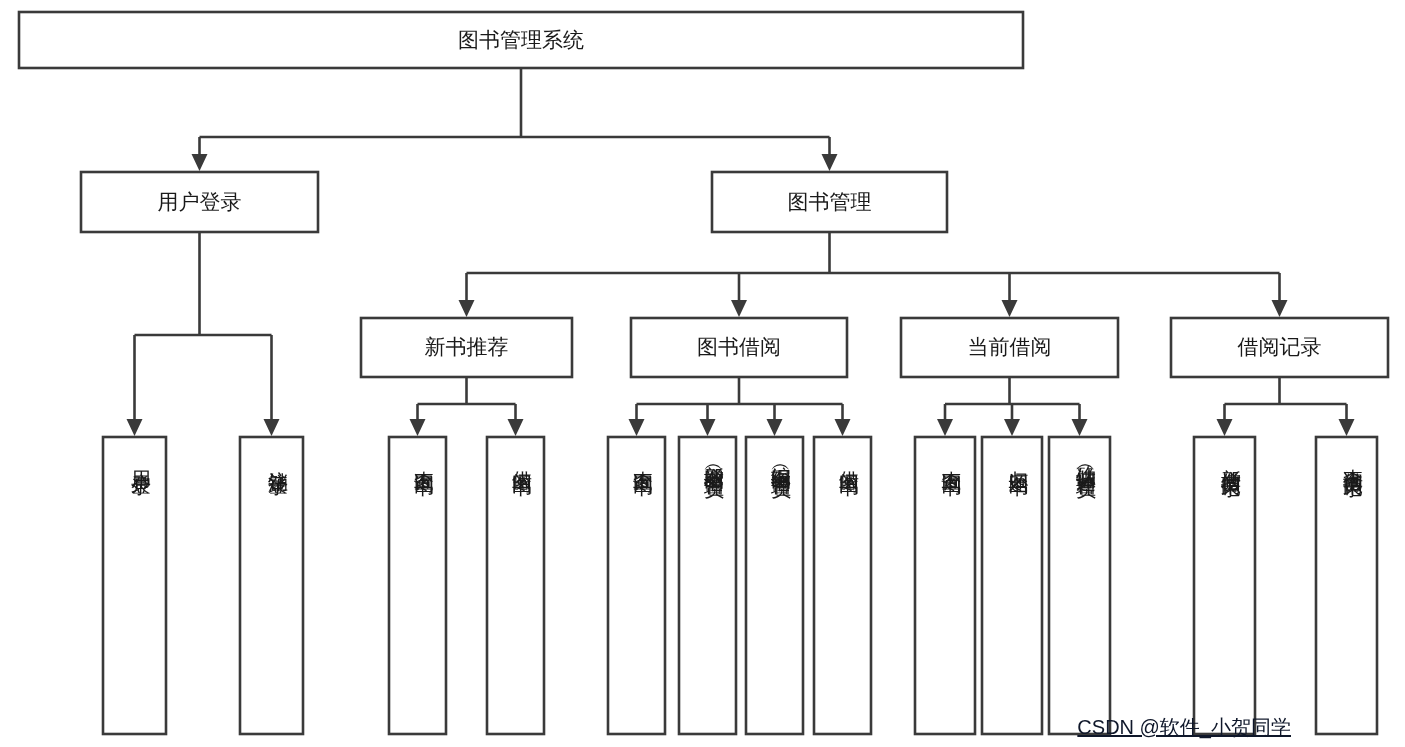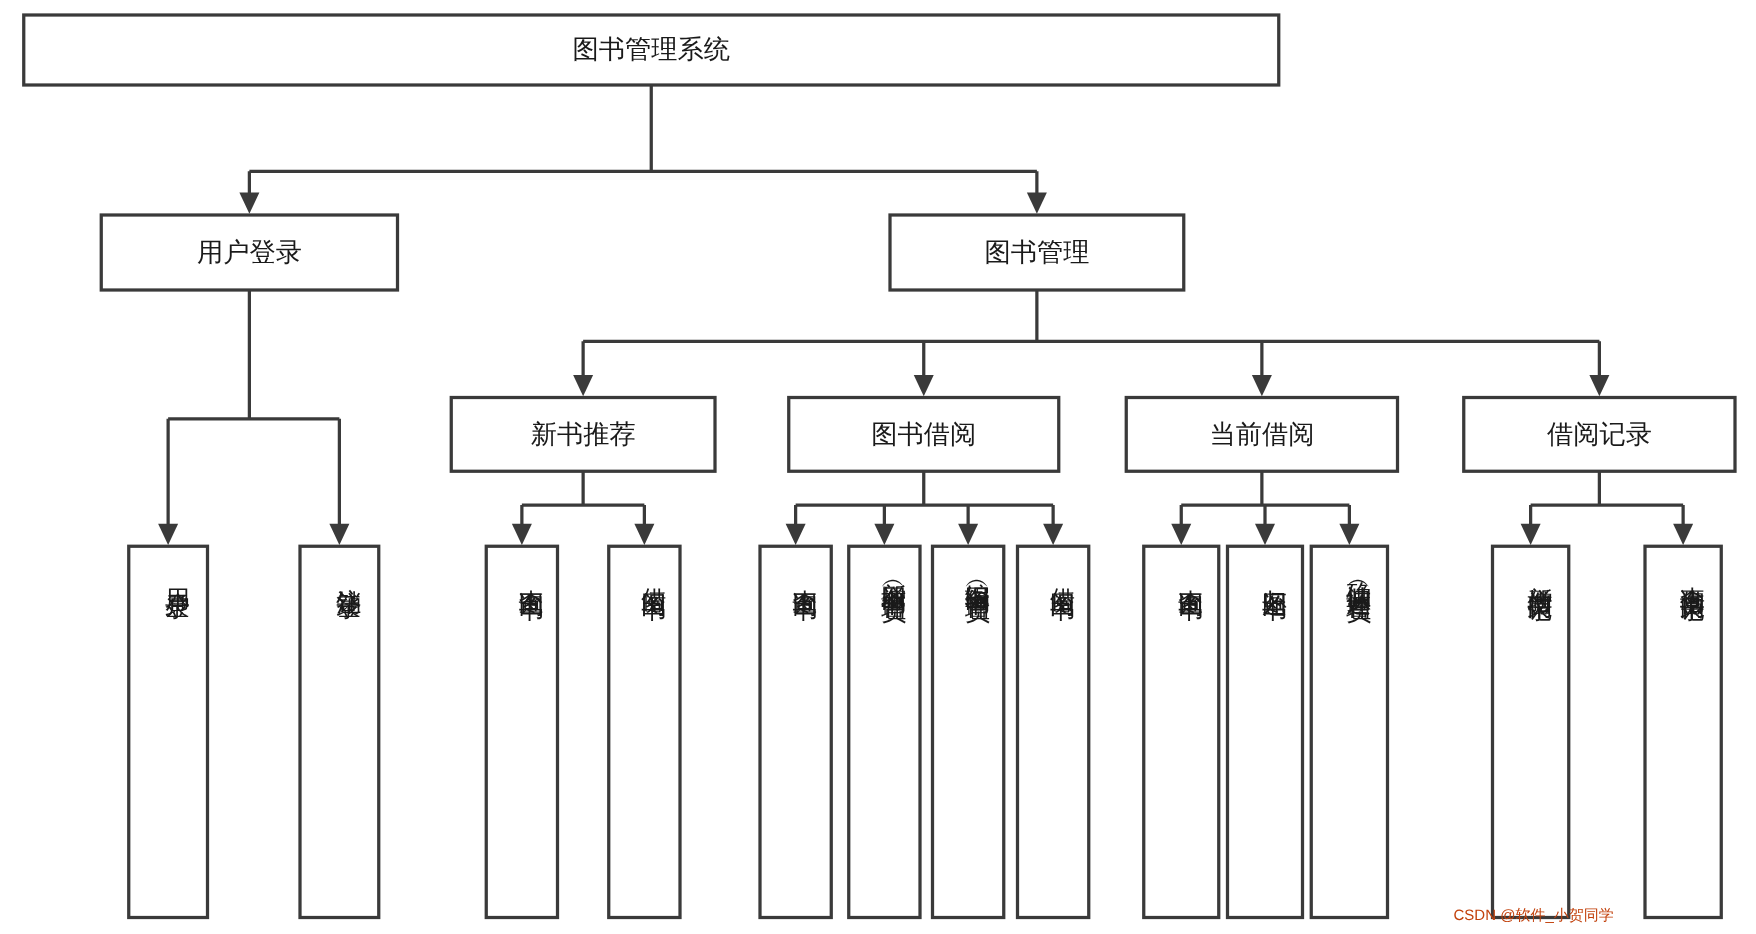--- a/index.html
+++ b/index.html
@@ -54,24 +54,25 @@
     fill: #1a1a1a;
     text-anchor: middle;
     writing-mode: vertical-rl;
     letter-spacing: 2px;
   }
   .watermark {
     position: absolute;
     right: 12px;
     bottom: 6px;
     font-family: "Liberation Sans", "DejaVu Sans", sans-serif;
-    font-size: 12px;
-    color: #c2410c;
+    font-size: 20px;
+    color: #0f172a;
     white-space: nowrap;
     pointer-events: none;
+    text-decoration: underline;
   }
 </style>
 </head>
 <body>
 
 <div id="diagram-root">
   <svg class="flow" viewBox="0 0 1405 747" xmlns="http://www.w3.org/2000/svg">
     <g id="connector-layer">
         <path class="connector" d="M 521 68 L 521 137"></path>
         <path class="connector" d="M 199.5 137 L 829.5 137"></path>

